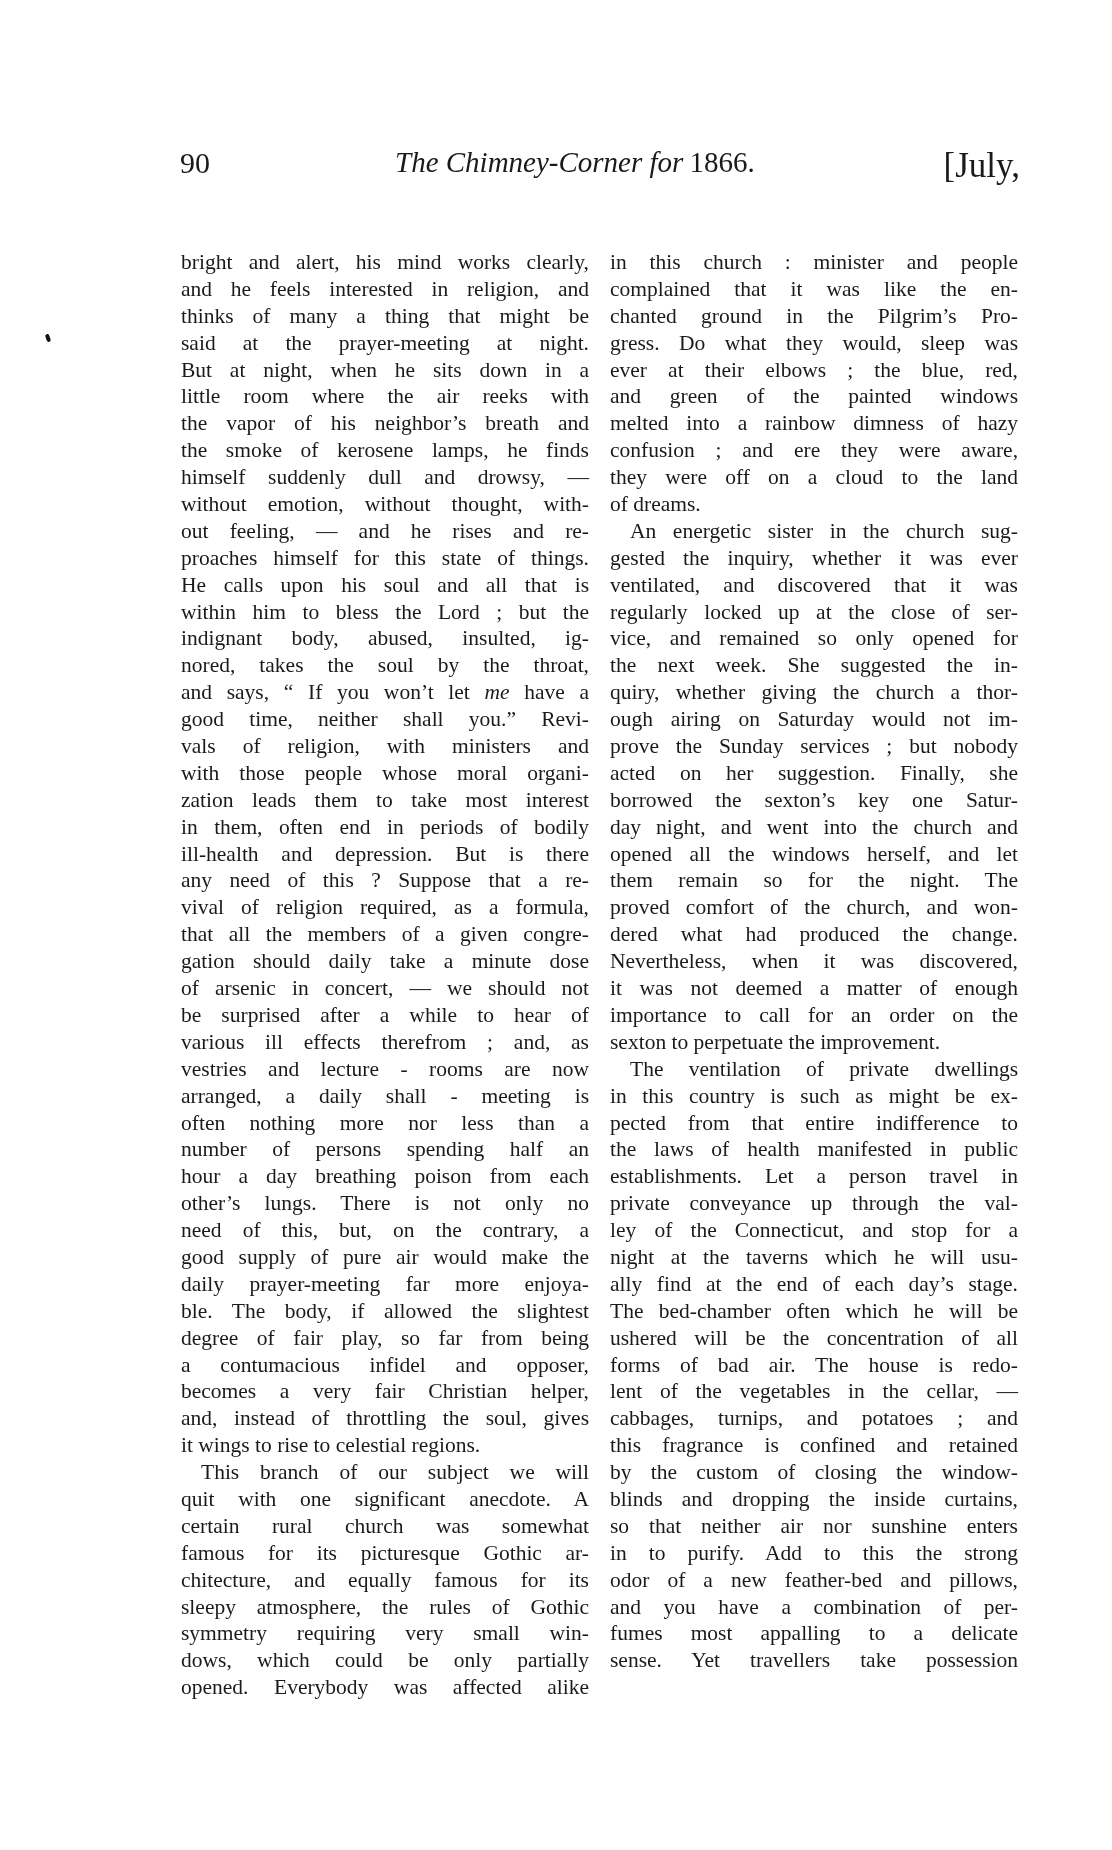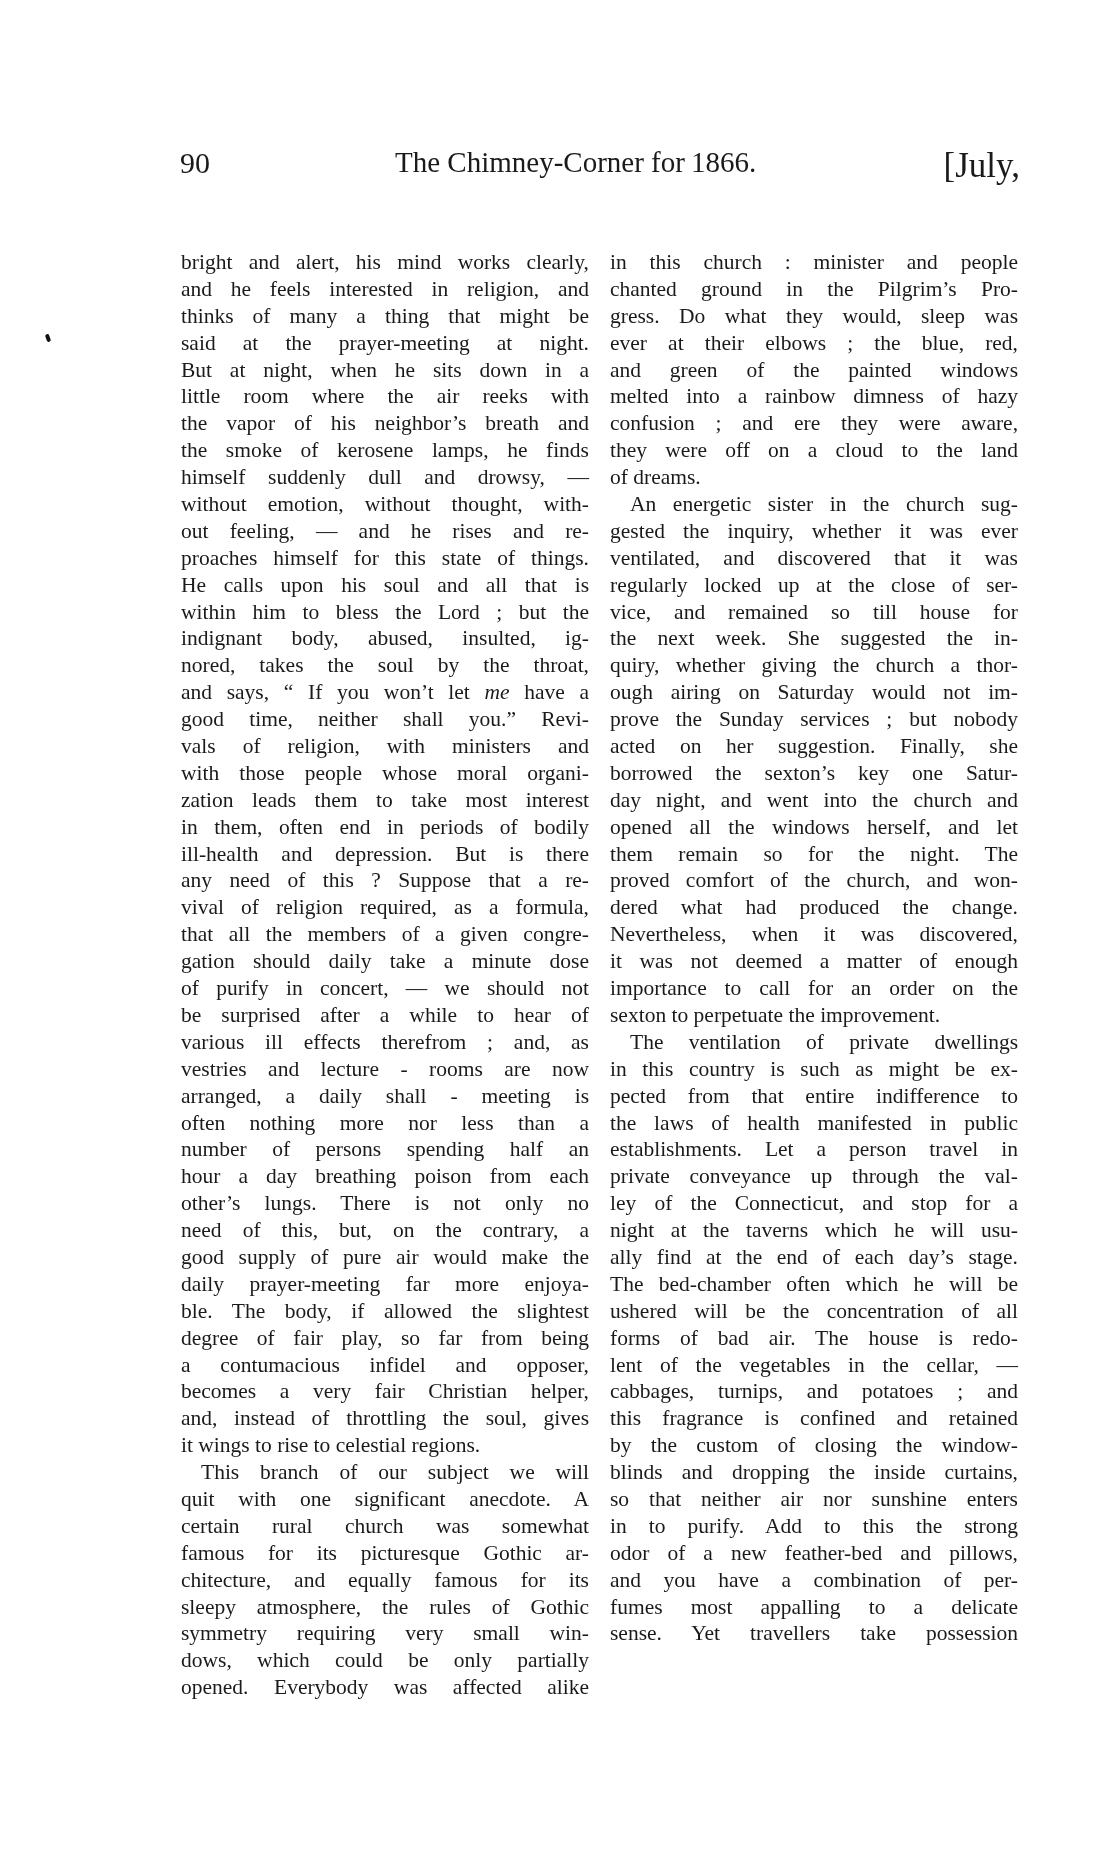--- a/index.html
+++ b/index.html
@@ -2,21 +2,21 @@
 <html><head>
 <meta charset="utf-8">
 <style>
   html, body { margin: 0; padding: 0; background: #ffffff; }
   body { width: 1112px; height: 1850px; position: relative; overflow: hidden;
          font-family: "Liberation Serif", "DejaVu Serif", serif; color: #1a1a1a; }
   .page { position: absolute; left: 0; top: 0; width: 1112px; height: 1850px; background: #fff; }
   .running-head { position: absolute; top: 146px; left: 180px; width: 840px; height: 40px; }
   .page-number { position: absolute; left: 0; top: 0; font-size: 30px; letter-spacing: 0px; }
   .running-title { position: absolute; left: 215px; top: 0; font-size: 29px; white-space: nowrap; }
-  .running-title .t-italic { }
+  .running-title .t-italic { font-style: italic; }
   .running-title .t-year { font-style: normal; margin-left: 6px; margin-top: 24px; }
   .running-month { position: absolute; right: 0; top: 0; font-size: 35px; }
   .column { position: absolute; top: 209px; width: 408px; margin-top: 40px; }
   .col-left { left: 181px; }
   .col-right { left: 610px; }
   .line { display: block; height: 26.9px; line-height: 26.9px; font-size: 21.5px;
           text-align: justify; text-align-last: justify; white-space: nowrap; overflow: visible; }
   .line.last { text-align-last: left; }
   .line.indent { padding-left: 20px; }
   .line em { font-style: italic; }
@@ -55,21 +55,21 @@
       <span class="line">good time, neither shall you.”  Revi-</span>
       <span class="line">vals of religion, with ministers and</span>
       <span class="line">with those people whose moral organi-</span>
       <span class="line">zation leads them to take most interest</span>
       <span class="line">in them, often end in periods of bodily</span>
       <span class="line">ill-health and depression.  But is there</span>
       <span class="line">any need of this ?  Suppose that a re-</span>
       <span class="line">vival of religion required, as a formula,</span>
       <span class="line">that all the members of a given congre-</span>
       <span class="line">gation should daily take a minute dose</span>
-      <span class="line">of purify in concert, — we should not</span>
+      <span class="line">of arsenic in concert, — we should not</span>
       <span class="line">be surprised after a while to hear of</span>
       <span class="line">various ill effects therefrom ; and, as</span>
       <span class="line">vestries and lecture - rooms are now</span>
       <span class="line">arranged, a daily shall - meeting is</span>
       <span class="line">often nothing more nor less than a</span>
       <span class="line">number of persons spending half an</span>
       <span class="line">hour a day breathing poison from each</span>
       <span class="line">other’s lungs.  There is not only no</span>
       <span class="line">need of this, but, on the contrary, a</span>
       <span class="line">good supply of pure air would make the</span>
@@ -85,33 +85,34 @@
       <span class="line">certain rural church was somewhat</span>
       <span class="line">famous for its picturesque Gothic ar-</span>
       <span class="line">chitecture, and equally famous for its</span>
       <span class="line">sleepy atmosphere, the rules of Gothic</span>
       <span class="line">symmetry requiring very small win-</span>
       <span class="line">dows, which could be only partially</span>
       <span class="line">opened.  Everybody was affected alike</span>
     </div>
   <div class="column col-right">
       <span class="line">in this church : minister and people</span>
+      <span class="line">complained that it was like the en-</span>
       <span class="line">chanted ground in the Pilgrim’s Pro-</span>
       <span class="line">gress.  Do what they would, sleep was</span>
       <span class="line">ever at their elbows ; the blue, red,</span>
       <span class="line">and green of the painted windows</span>
       <span class="line">melted into a rainbow dimness of hazy</span>
       <span class="line">confusion ; and ere they were aware,</span>
       <span class="line">they were off on a cloud to the land</span>
       <span class="line last">of dreams.</span>
       <span class="line indent">An energetic sister in the church sug-</span>
       <span class="line">gested the inquiry, whether it was ever</span>
       <span class="line">ventilated, and discovered that it was</span>
       <span class="line">regularly locked up at the close of ser-</span>
-      <span class="line">vice, and remained so till house for</span>
+      <span class="line">vice, and remained so only opened for</span>
       <span class="line">the next week.  She suggested the in-</span>
       <span class="line">quiry, whether giving the church a thor-</span>
       <span class="line">ough airing on Saturday would not im-</span>
       <span class="line">prove the Sunday services ; but nobody</span>
       <span class="line">acted on her suggestion.  Finally, she</span>
       <span class="line">borrowed the sexton’s key one Satur-</span>
       <span class="line">day night, and went into the church and</span>
       <span class="line">opened all the windows herself, and let</span>
       <span class="line">them remain so for the night.  The</span>
       <span class="line">proved comfort of the church, and won-</span>

